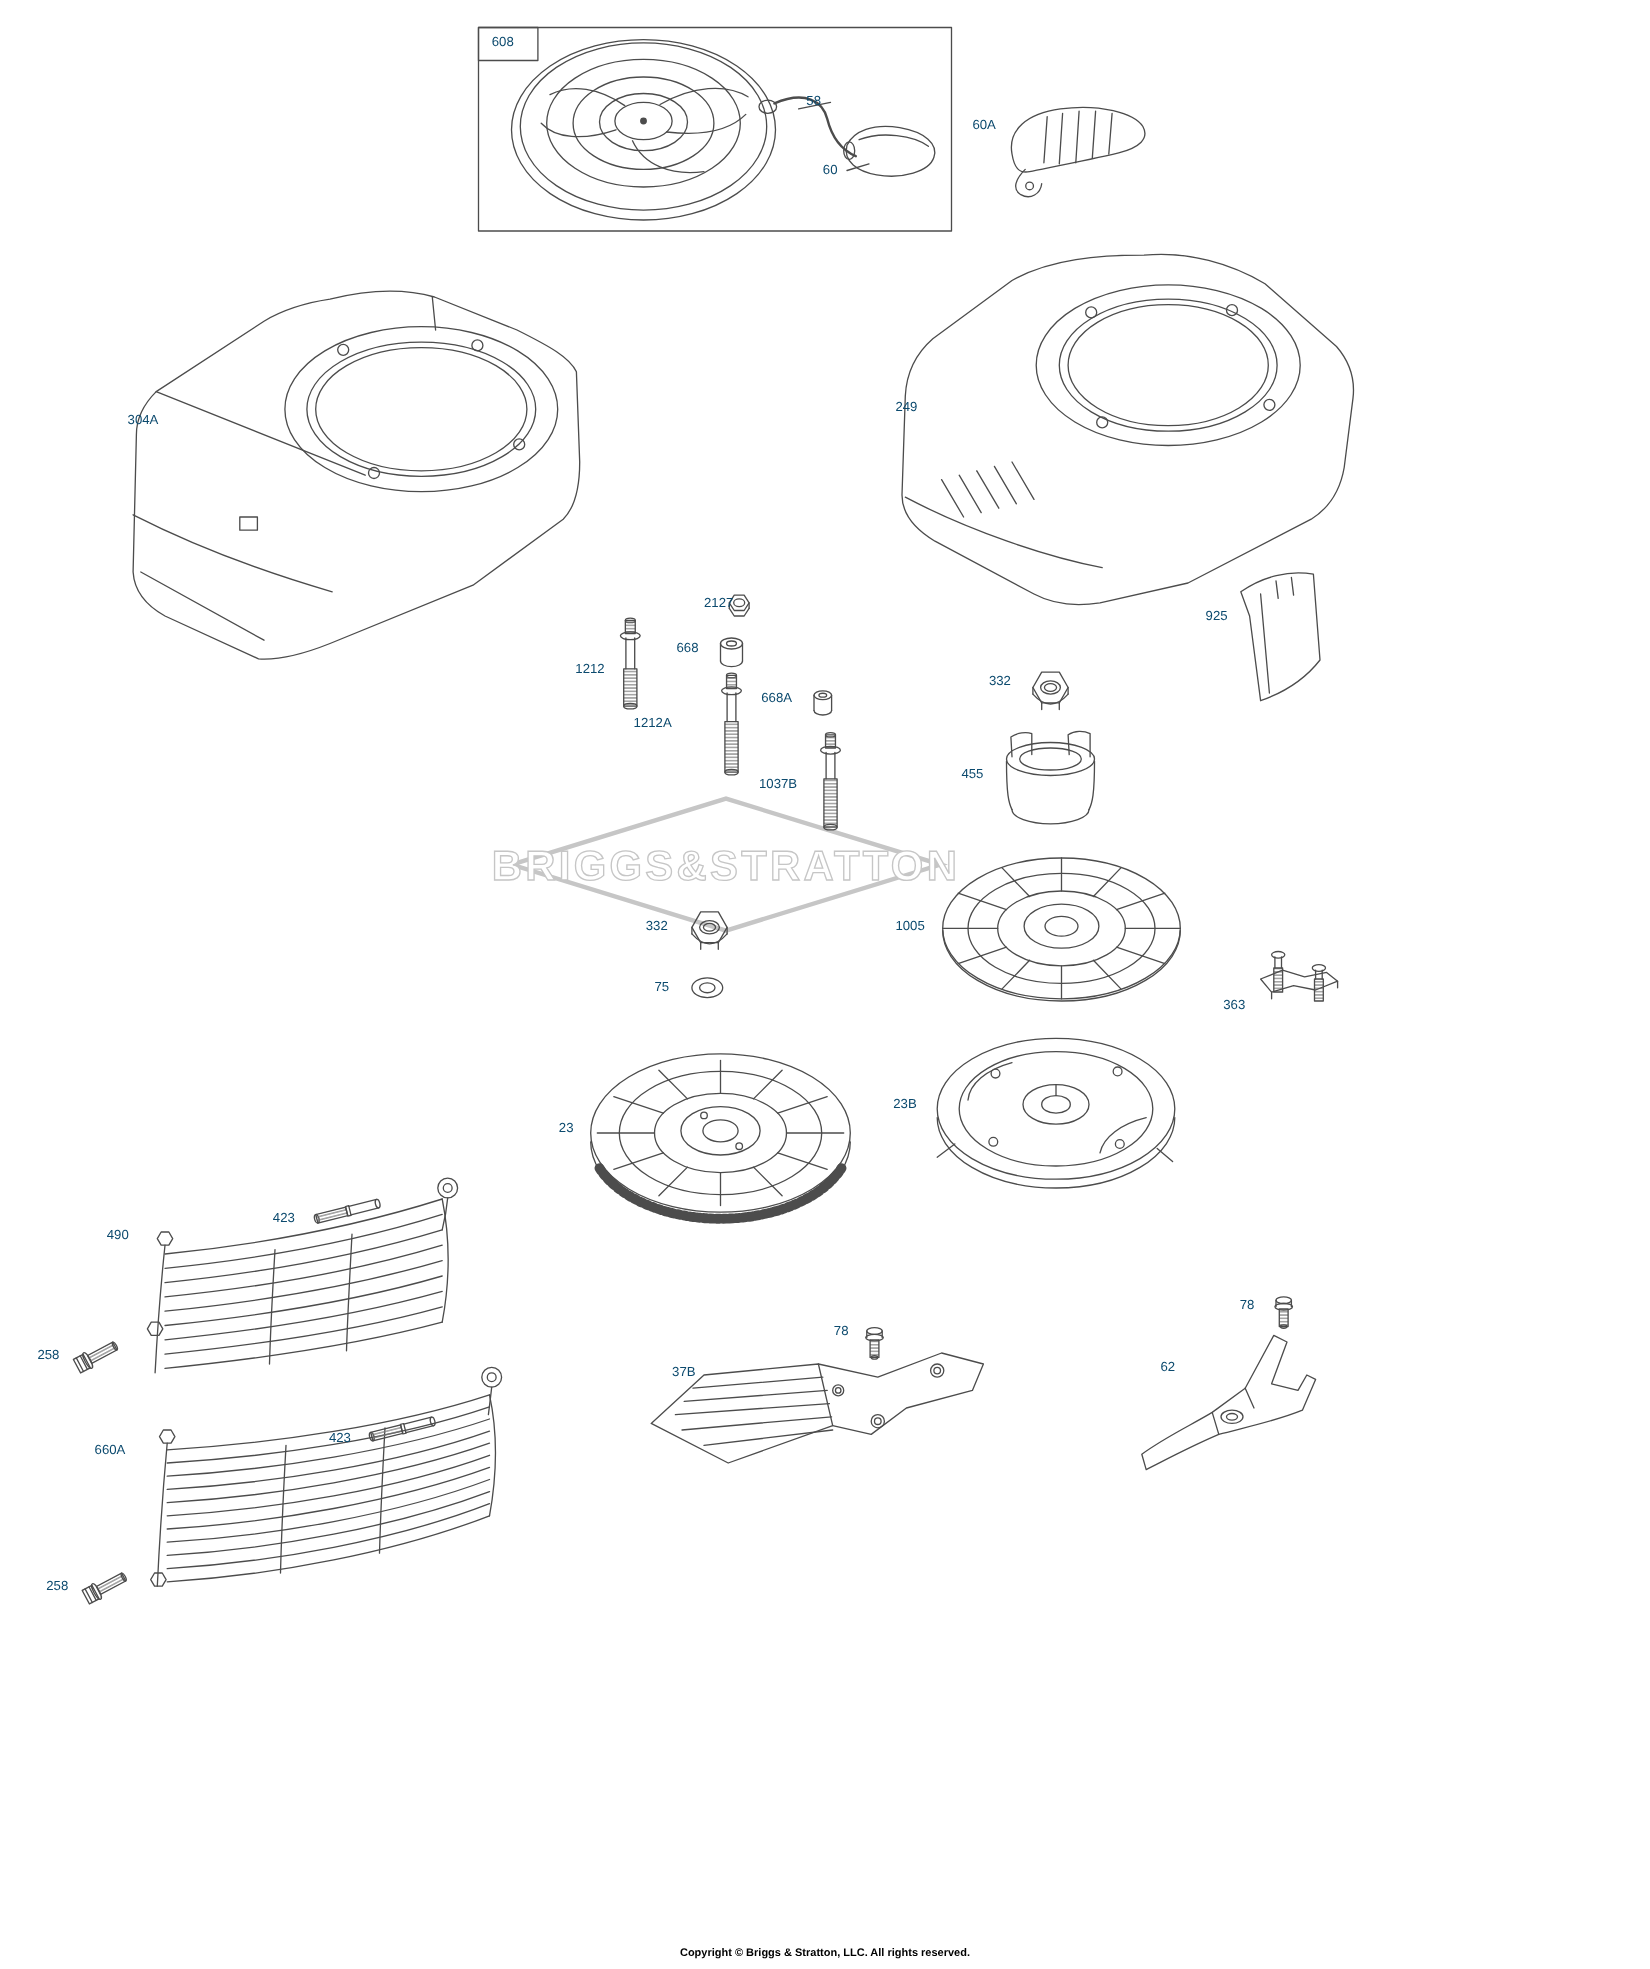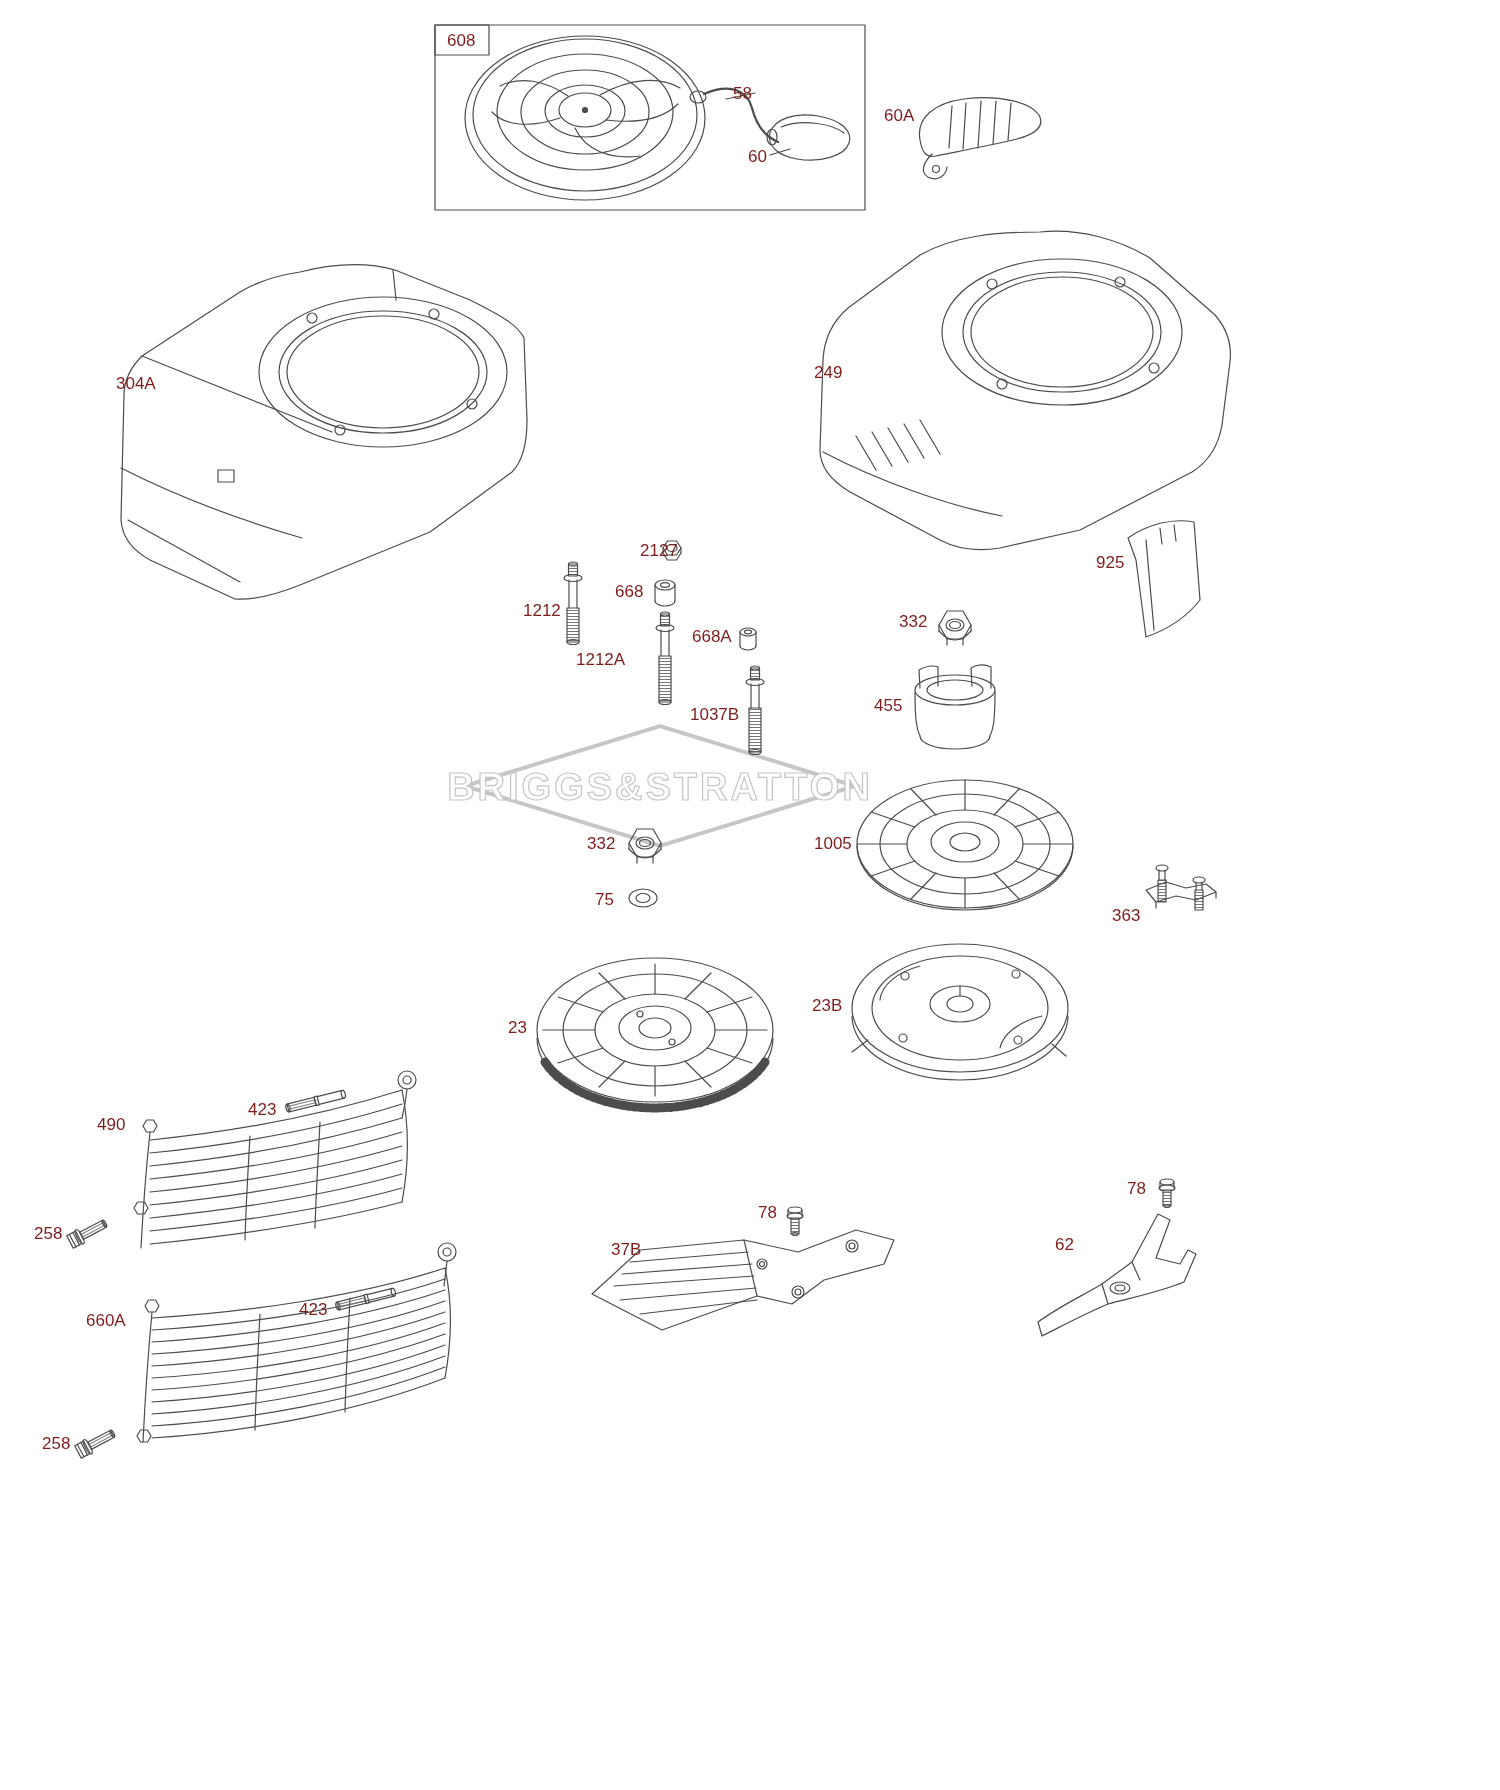--- a/index.html
+++ b/index.html
@@ -2,21 +2,21 @@
 <html><head>
 <meta charset="utf-8">
 <style>
   html,body { margin:0; padding:0; background:#ffffff; }
   .canvas {
     position:relative; width:1500px; height:1790px; background:#ffffff;
     font-family:"Liberation Sans", sans-serif; overflow:hidden;
   }
   .canvas svg { position:absolute; left:0; top:0; }
   .plabel {
-    position:absolute; font-size:17px; color:#7f1d1d; white-space:nowrap;
+    position:absolute; font-size:12px; color:#0c4a6e; white-space:nowrap;
     font-family:"Liberation Sans", sans-serif;
   }
   .footer {
     position:absolute; left:0; right:0; top:1770px; text-align:center;
     font-size:10px; font-weight:bold; color:#000;
   }
 </style>
 </head>
 <body>
 
@@ -408,14 +408,15 @@
 <div class="plabel" style="left:248px;top:1100px">423</div>
 <div class="plabel" style="left:34px;top:1224px">258</div>
 <div class="plabel" style="left:86px;top:1311px">660A</div>
 <div class="plabel" style="left:299px;top:1300px">423</div>
 <div class="plabel" style="left:42px;top:1434px">258</div>
 <div class="plabel" style="left:611px;top:1240px">37B</div>
 <div class="plabel" style="left:758px;top:1203px">78</div>
 <div class="plabel" style="left:1127px;top:1179px">78</div>
 <div class="plabel" style="left:1055px;top:1235px">62</div>
 
+<div class="footer">Copyright © Briggs &amp; Stratton, LLC. All rights reserved.</div>
 
 </div>
 
 </body></html>

